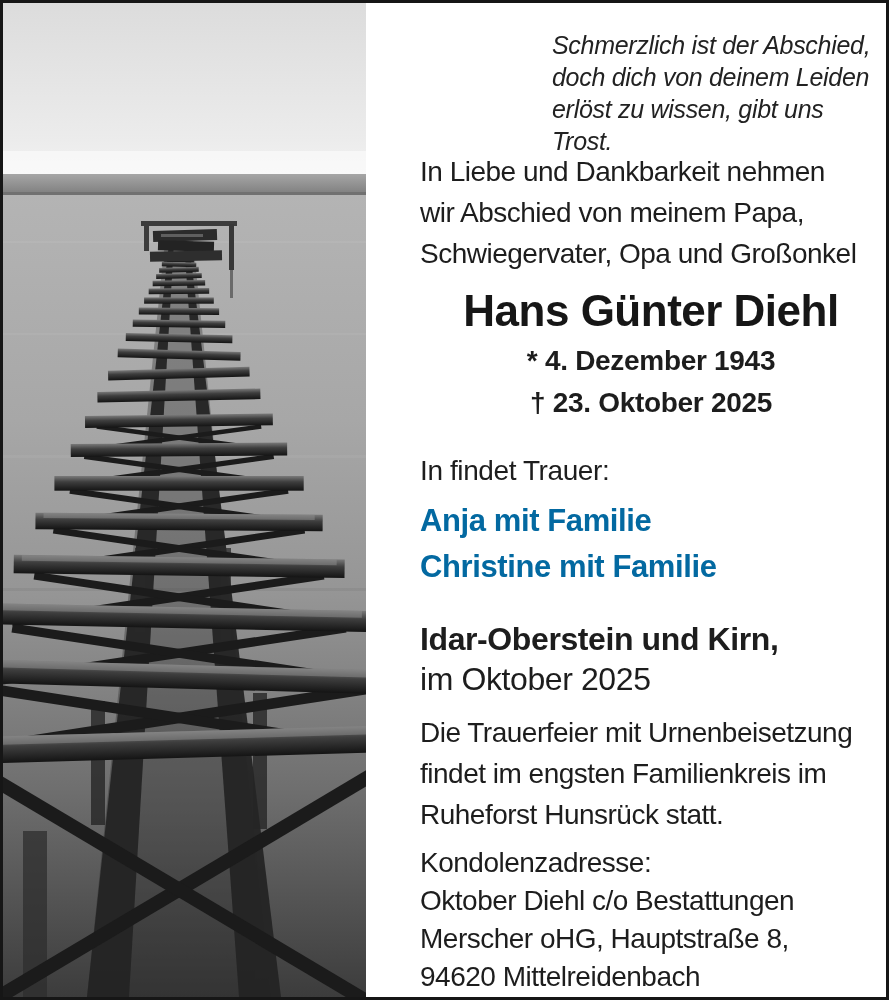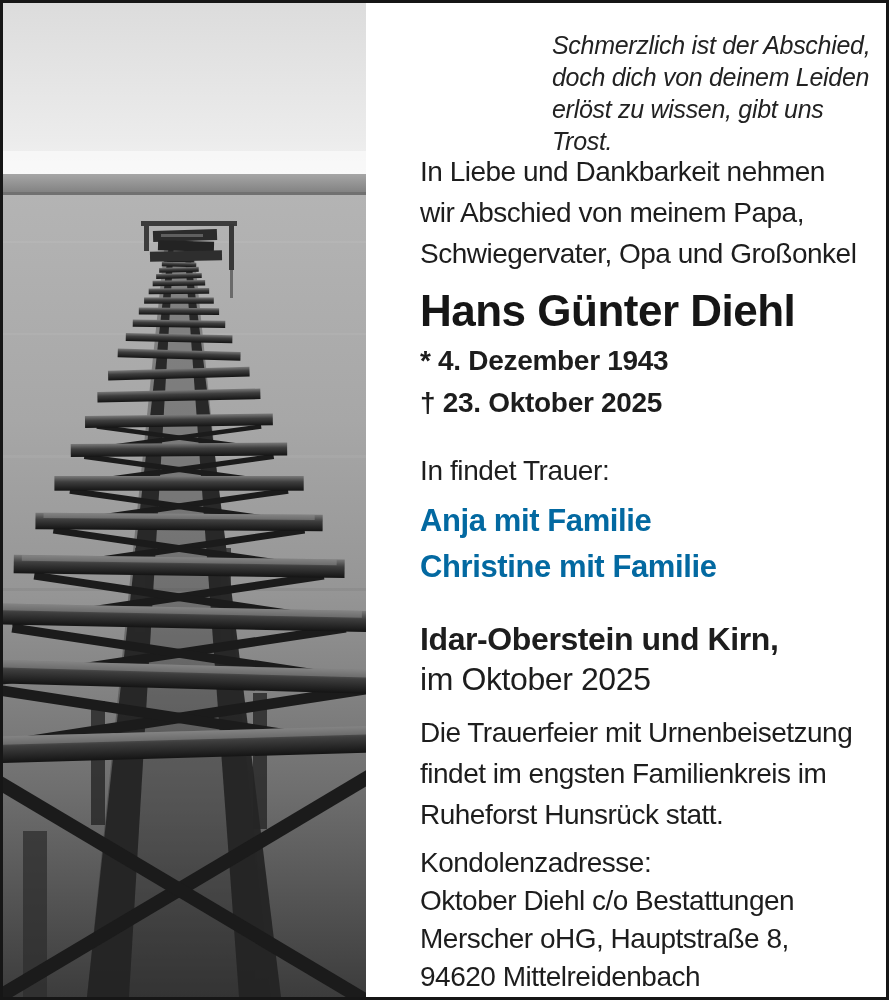--- a/index.html
+++ b/index.html
@@ -26,21 +26,21 @@
     width: 462px; height: 784px; margin-left: 22px;
   }
   .block { position: absolute; left: 0; right: 0; }
   .epigraph {
     top: 14px; left: 132px; right: 0;
     font-style: italic;
     font-size: 25px; line-height: 32px; letter-spacing: -0.3px;
     color: #222222;
   }
   .intro   { top: 136px; font-size: 28px; line-height: 41px; letter-spacing: -0.5px; }
-  .name-block { top: 270px; }
+  .name-block { top: 270px; text-align: center; }
   .deceased-name {
     font-size: 44px; font-weight: bold; line-height: 52px; letter-spacing: -0.5px;
     color: #161616;
   }
   .dates { font-size: 28px; font-weight: bold; line-height: 42px; margin-top: 3px; letter-spacing: -0.3px; }
   .mourning-label { top: 440px; font-size: 28px; letter-spacing: -0.4px; }
   .mourners { top: 483px; font-size: 31px; font-weight: bold; line-height: 46px; letter-spacing: -0.4px; color: #0369a1; }
   .place-block { top: 604px; font-size: 32px; line-height: 40px; letter-spacing: -0.4px; }
   .place-line { font-weight: bold; }
   .funeral { top: 697px; font-size: 28px; line-height: 41px; letter-spacing: -0.5px; }

